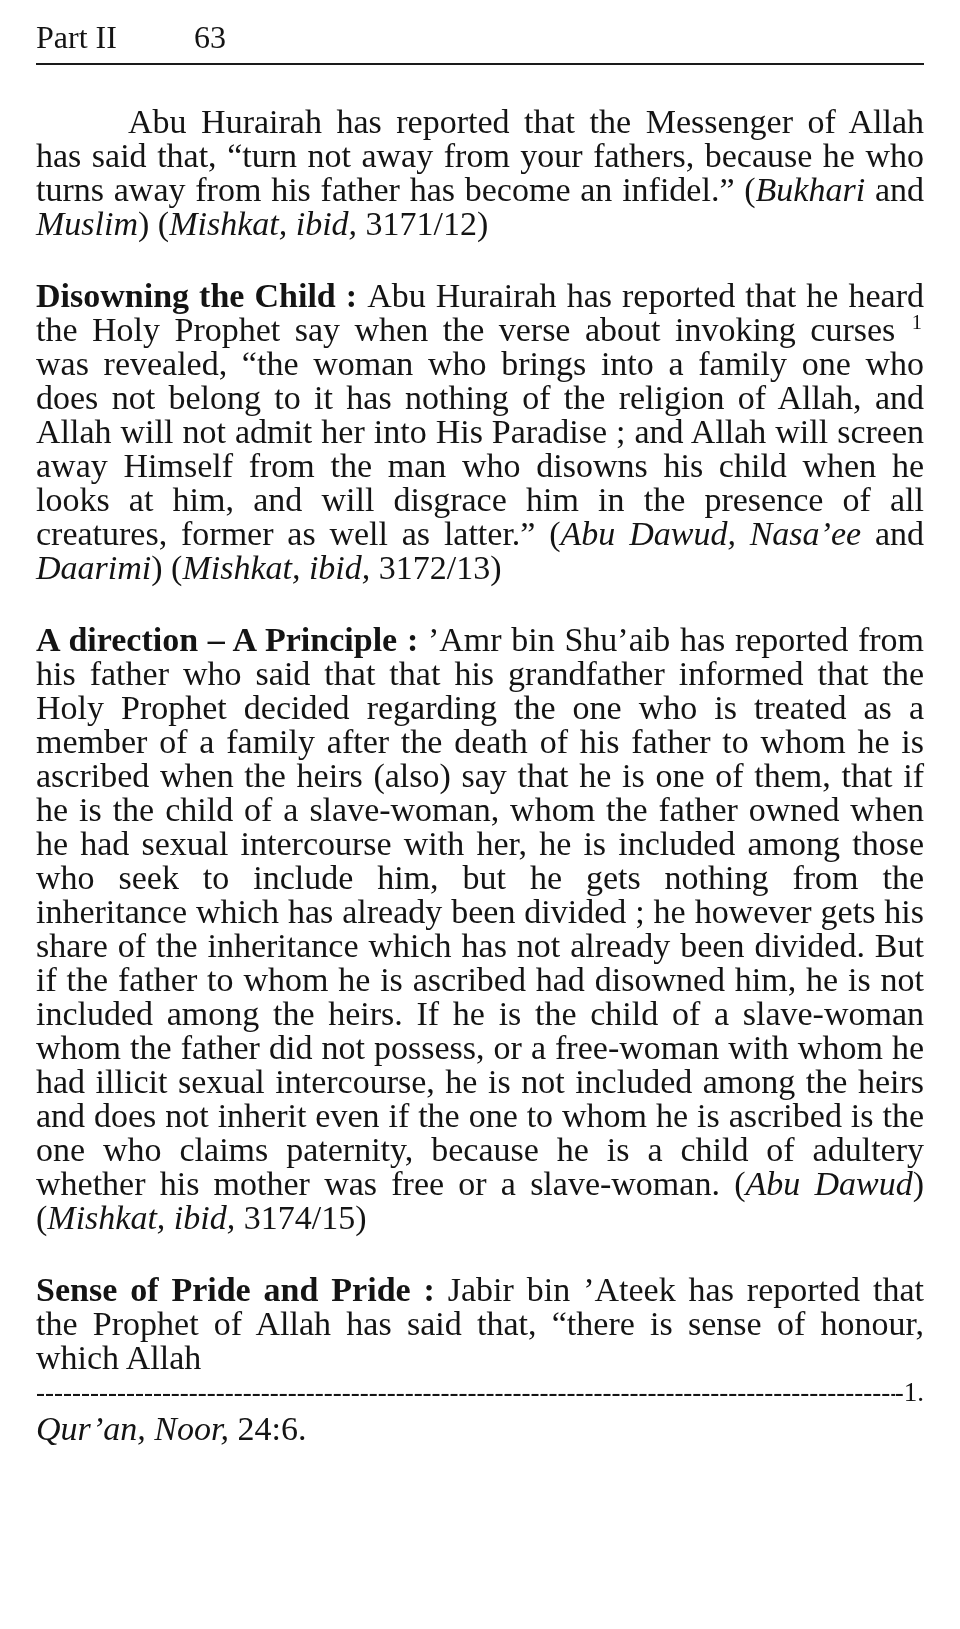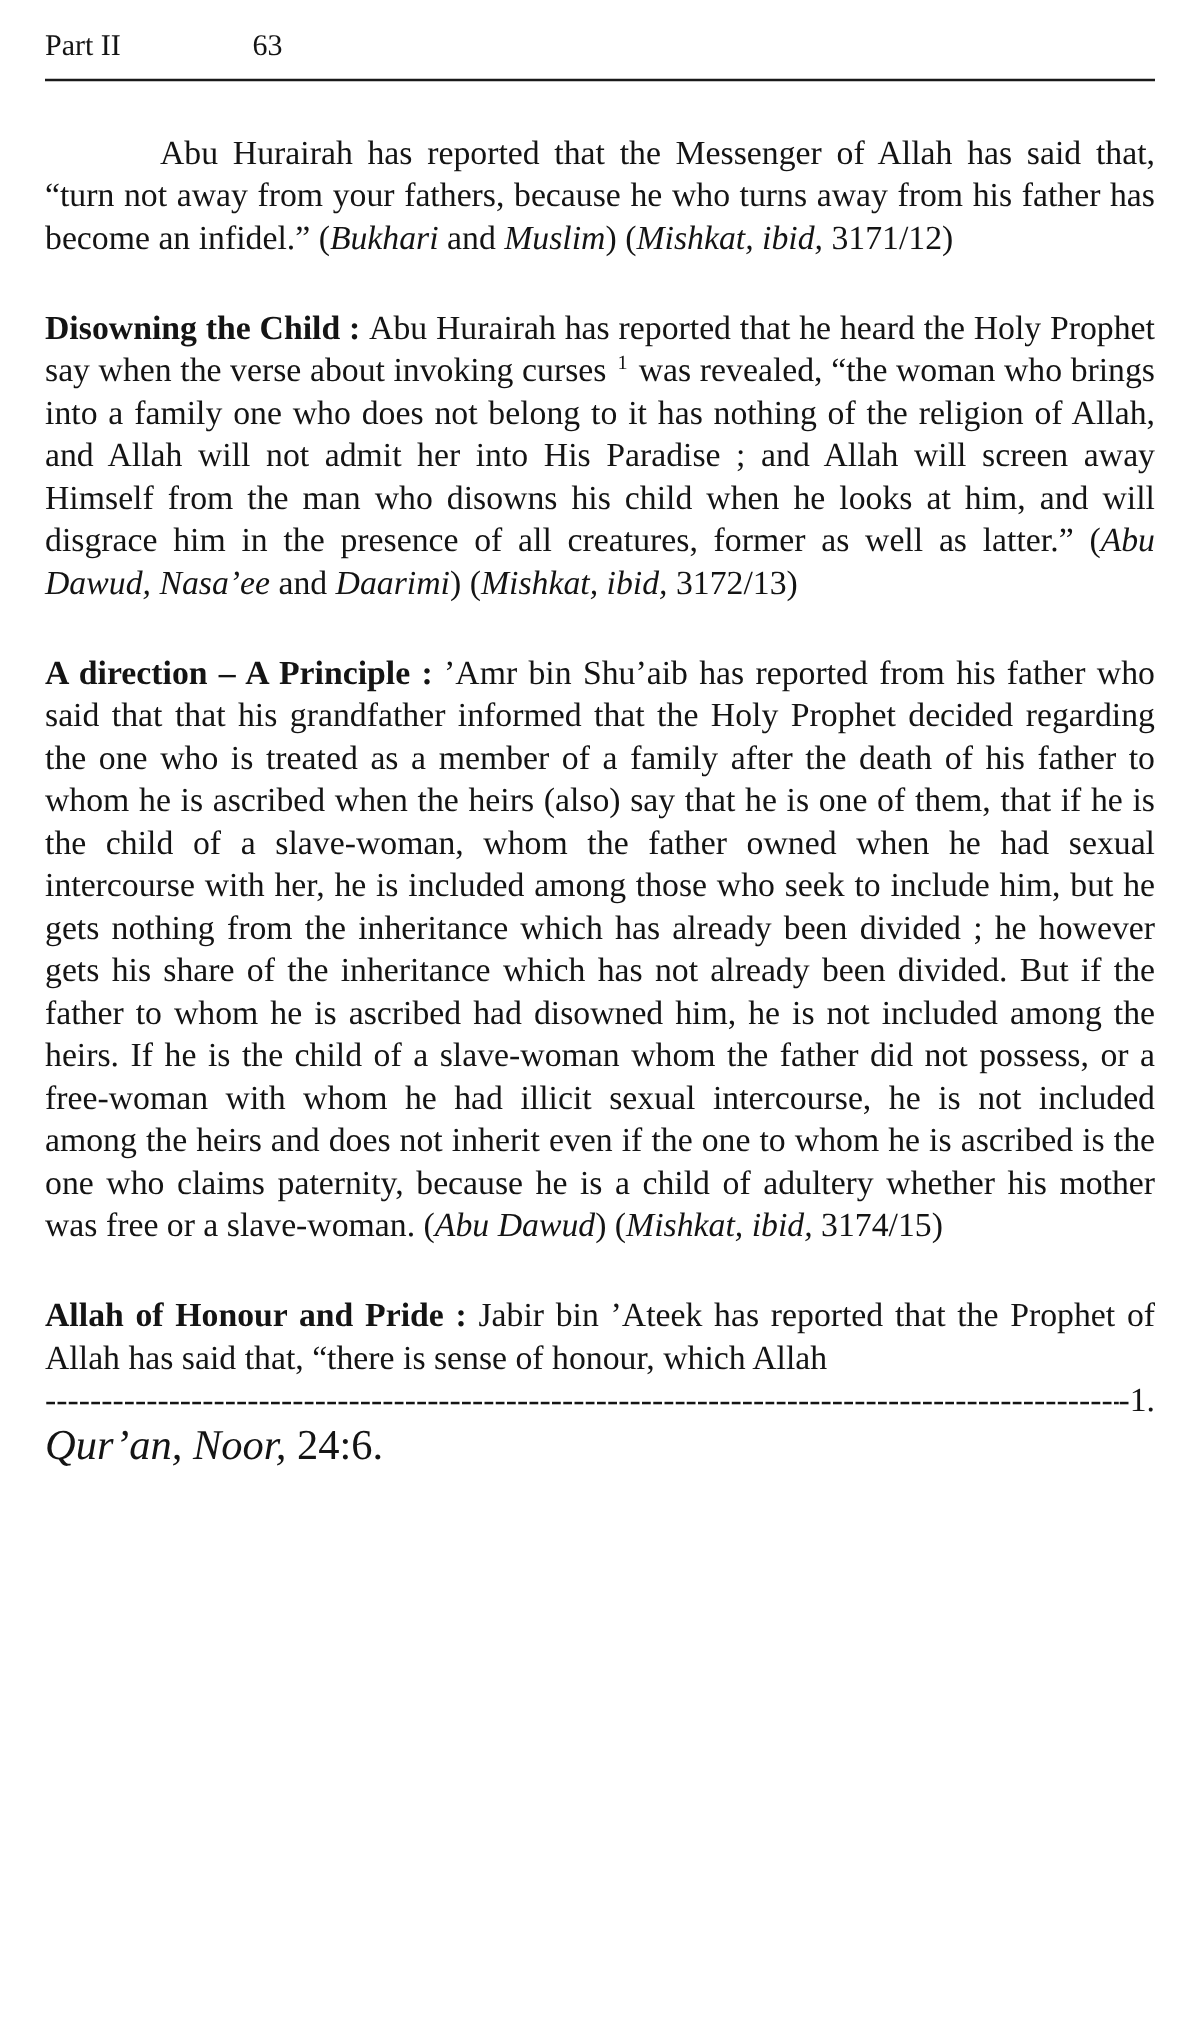--- a/index.html
+++ b/index.html
@@ -9,36 +9,36 @@
     background: #ffffff;
     color: #141414;
     font-family: "Liberation Serif", serif;
     overflow: hidden;
   }
   .page { padding: 20px 36px 0 36px; }
 
   .header-row {
     display: flex;
     align-items: baseline;
-    font-size: 24px;
+    font-size: 32px;
     line-height: 34px;
   }
   .header-left  { min-width: 130px; text-align: left; }
   .header-center{ flex: 1; text-align: center; }
   .header-right { min-width: 60px; text-align: right; }
 
   .header-rule {
     border: none;
     border-top: 2px solid #1a1a1a;
     margin: 9px 0 0 0;
   }
 
   .body-text {
     margin-top: 40px;
-    font-size: 27px;
+    font-size: 34px;
     line-height: 34px;
     text-align: justify;
   }
   p.para { margin: 0 0 38px 0; }
   p.para.first-indent { text-indent: 92px; }
   p.para:last-child { margin-bottom: 0; }
 
   .b { font-weight: bold; }
   .i { font-style: italic; }
   sup.fnref {
@@ -79,21 +79,21 @@
     <span class="header-left">Part II</span>
     <span class="header-right">63</span>
   </div>
 
   <hr class="header-rule">
 
   <div class="body-text">
     <p class="para first-indent"><span>Abu Hurairah has reported that the Messenger of Allah has said that, “turn not away from your fathers, because he who turns away from his father has become an infidel.” (</span><span class="i">Bukhari</span><span> and </span><span class="i">Muslim</span><span>) (</span><span class="i">Mishkat, ibid,</span><span> 3171/12)</span></p>
     <p class="para"><span class="b">Disowning the Child : </span><span>Abu Hurairah has reported that he heard the Holy Prophet say when the verse about invoking curses </span><sup class="fnref">1</sup><span> was revealed, “the woman who brings into a family one who does not belong to it has nothing of the religion of Allah, and Allah will not admit her into His  Paradise ; and Allah will screen away Himself from the man who disowns his child when he looks at him, and will disgrace him in the presence of all creatures, former as well as latter.” (</span><span class="i">Abu Dawud, Nasa’ee</span><span> and </span><span class="i">Daarimi</span><span>) (</span><span class="i">Mishkat, ibid,</span><span> 3172/13)</span></p>
     <p class="para"><span class="b">A direction – A Principle : </span><span>’Amr bin Shu’aib has reported from his father who said that that his grandfather informed that the Holy Prophet decided regarding the one who is treated as a member of a family after the death of his father to whom he is ascribed when the heirs (also) say that he is one of them, that if he is the child of a slave-woman, whom the father owned when he had sexual intercourse with her, he is included among those who seek to include him, but he gets nothing from the inheritance which has already been divided ; he however gets his share of the inheritance which has not already been divided. But if the father to whom he is ascribed had disowned him, he is not included among the heirs. If he is the child of a slave-woman whom the father did not possess, or a free-woman with whom he had illicit sexual intercourse, he is not included among the heirs and does not inherit even if the one to whom he is ascribed is the one who claims paternity, because he is a child of adultery whether his mother was free or a slave-woman. (</span><span class="i">Abu Dawud</span><span>) (</span><span class="i">Mishkat, ibid,</span><span> 3174/15)</span></p>
-    <p class="para"><span class="b">Allah of Honour and Pride : </span><span>Jabir bin ’Ateek has reported that the Prophet of Allah has said that, “there is sense of honour, which Allah</span></p>
+    <p class="para"><span class="b">Sense of Pride and Pride : </span><span>Jabir bin ’Ateek has reported that the Prophet of Allah has said that, “there is sense of honour, which Allah</span></p>
   </div>
 
   <div class="footnote-rule-row">
     <span class="footnote-dashes">--------------------------------------------------------------------------------------------------------------------------------------------------------</span>
     <span class="footnote-marker">-1.</span>
   </div>
 
   <div class="footnote-text"><span class="i">Qur’an, Noor,</span><span> 24:6.</span></div>
 
 </div>

